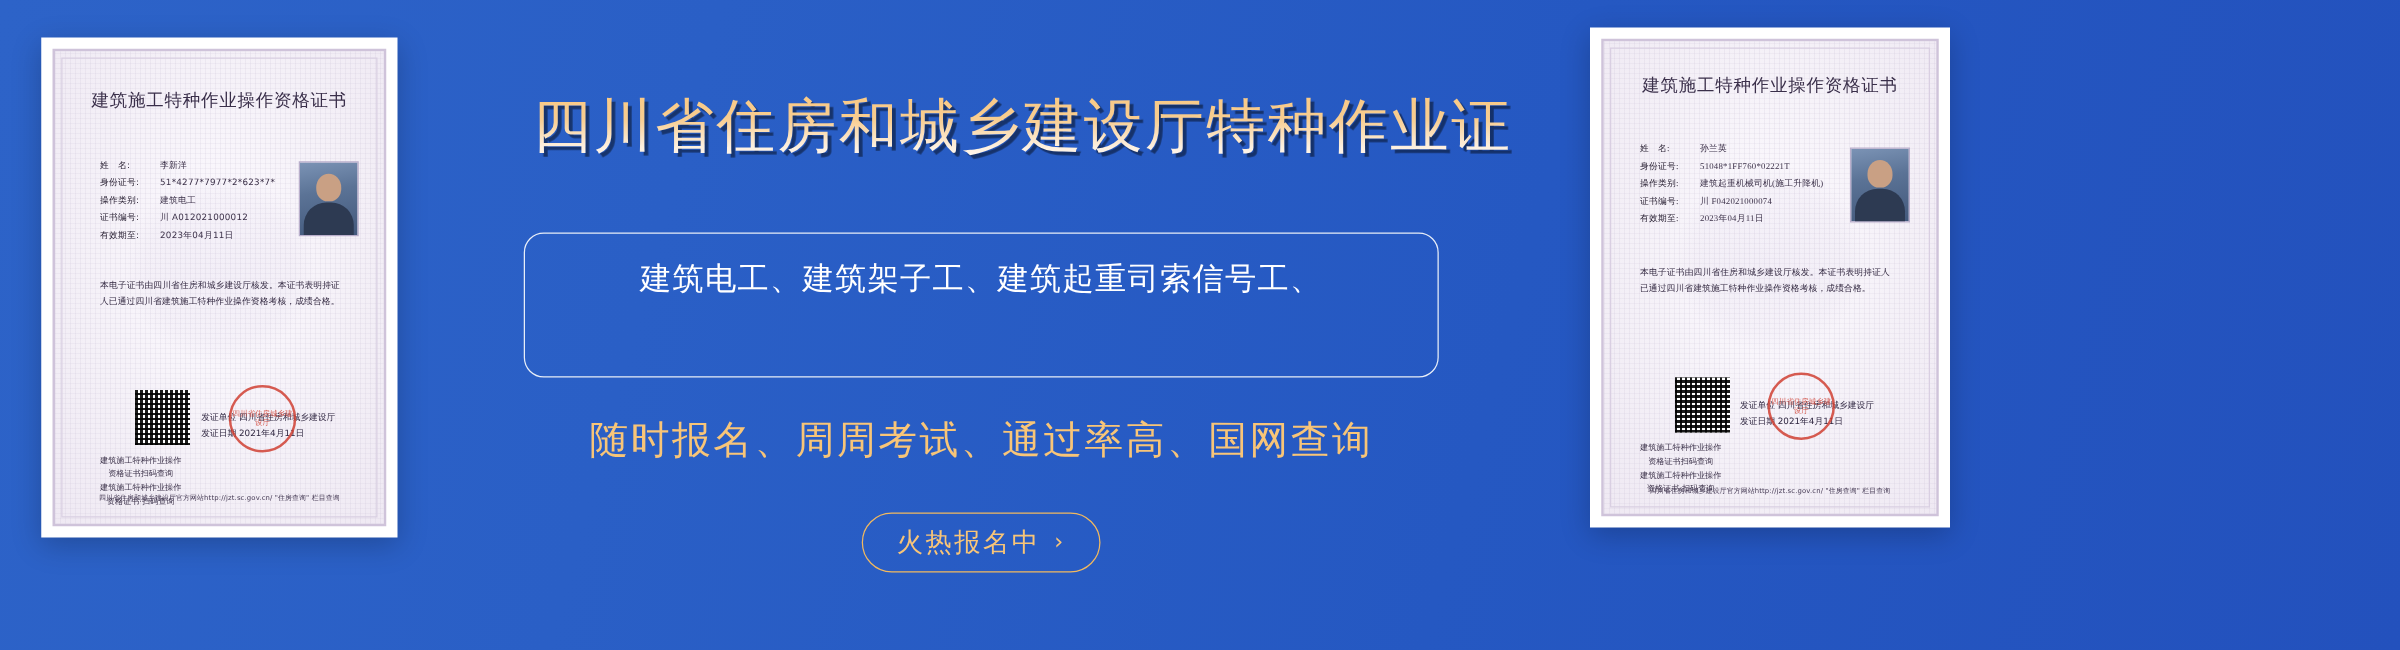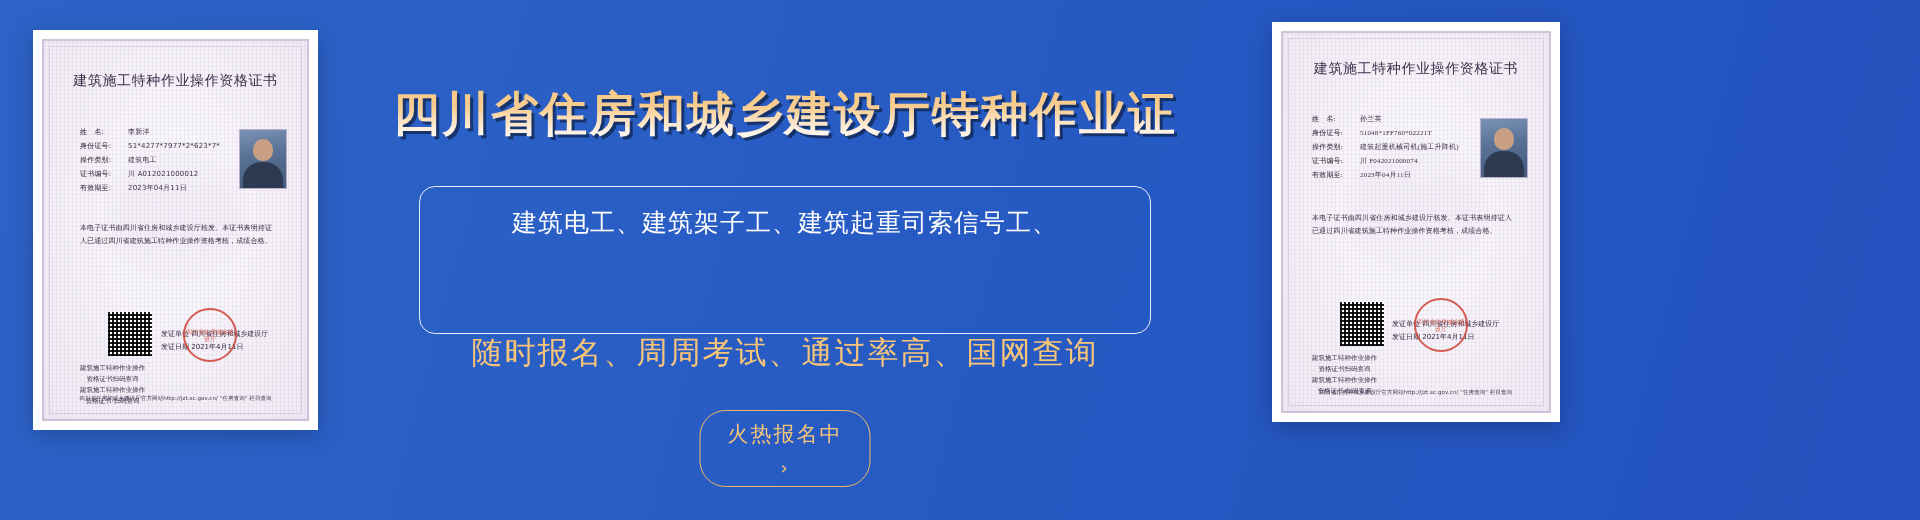--- a/index.html
+++ b/index.html
@@ -119,31 +119,31 @@
     font-family:"DejaVu Sans","Liberation Sans",sans-serif;
   }
   .cert-left .cert-foot{bottom:28px;}
   .cert-right .cert-foot{bottom:26px;}
 
   
   .center{
     position:absolute;left:360px;top:0;width:850px;height:520px;
   }
   .main-title{
-    position:absolute;left:0;top:86px;width:850px;text-align:center;
-    font-size:47px;font-weight:bold;letter-spacing:2px;line-height:56px;
+    position:absolute;left:0;top:74px;width:850px;text-align:right;
+    font-size:47px;font-weight:normal;letter-spacing:2px;line-height:56px;
     font-family:"DejaVu Sans","Liberation Sans",sans-serif;
     background:linear-gradient(180deg,#f9c985 0%,#f8cd90 38%,#fdf0e0 78%,#fffaf4 100%);
     -webkit-background-clip:text;background-clip:text;
     color:transparent;-webkit-text-fill-color:transparent;
     filter:drop-shadow(3px 3px 0 rgba(0,0,0,.45));
     white-space:nowrap;
   }
   .subtitle-box{
-    position:absolute;left:59px;top:186px;width:732px;height:148px;
+    position:absolute;left:59px;top:186px;width:732px;height:116px;
     border:1.5px solid #e8eef8;border-radius:16px;
     box-sizing:border-box;
   }
   .subtitle-line{
     position:absolute;left:0;right:0;text-align:center;
     color:#ffffff;font-size:25px;line-height:34px;letter-spacing:1px;
     font-family:"DejaVu Sans","Liberation Sans",sans-serif;
     white-space:nowrap;
   }
   .subtitle-line.l1{top:19px;}
@@ -154,21 +154,21 @@
     color:#f8c578;font-size:31px;line-height:40px;letter-spacing:2px;
     font-family:"DejaVu Sans","Liberation Sans",sans-serif;
     white-space:nowrap;
   }
   .cta{
     position:absolute;left:50%;top:410px;transform:translateX(-50%);
     display:flex;align-items:center;justify-content:flex-start;gap:11px;
     padding:9px 27px;border:1.5px solid #f2b95f;border-radius:26px;
     color:#f8c578;font-size:21px;letter-spacing:2px;
     font-family:"DejaVu Sans","Liberation Sans",sans-serif;
-    background:transparent;cursor:pointer;white-space:nowrap;flex-direction:column;
+    background:transparent;cursor:pointer;white-space:nowrap;
   }
   .cta .arrow{font-size:18px;line-height:1;}
 </style>
 </head>
 <body>
 
 <div class="banner">
 
   <div class="cert cert-left">
     <div class="cert-inner"></div>

